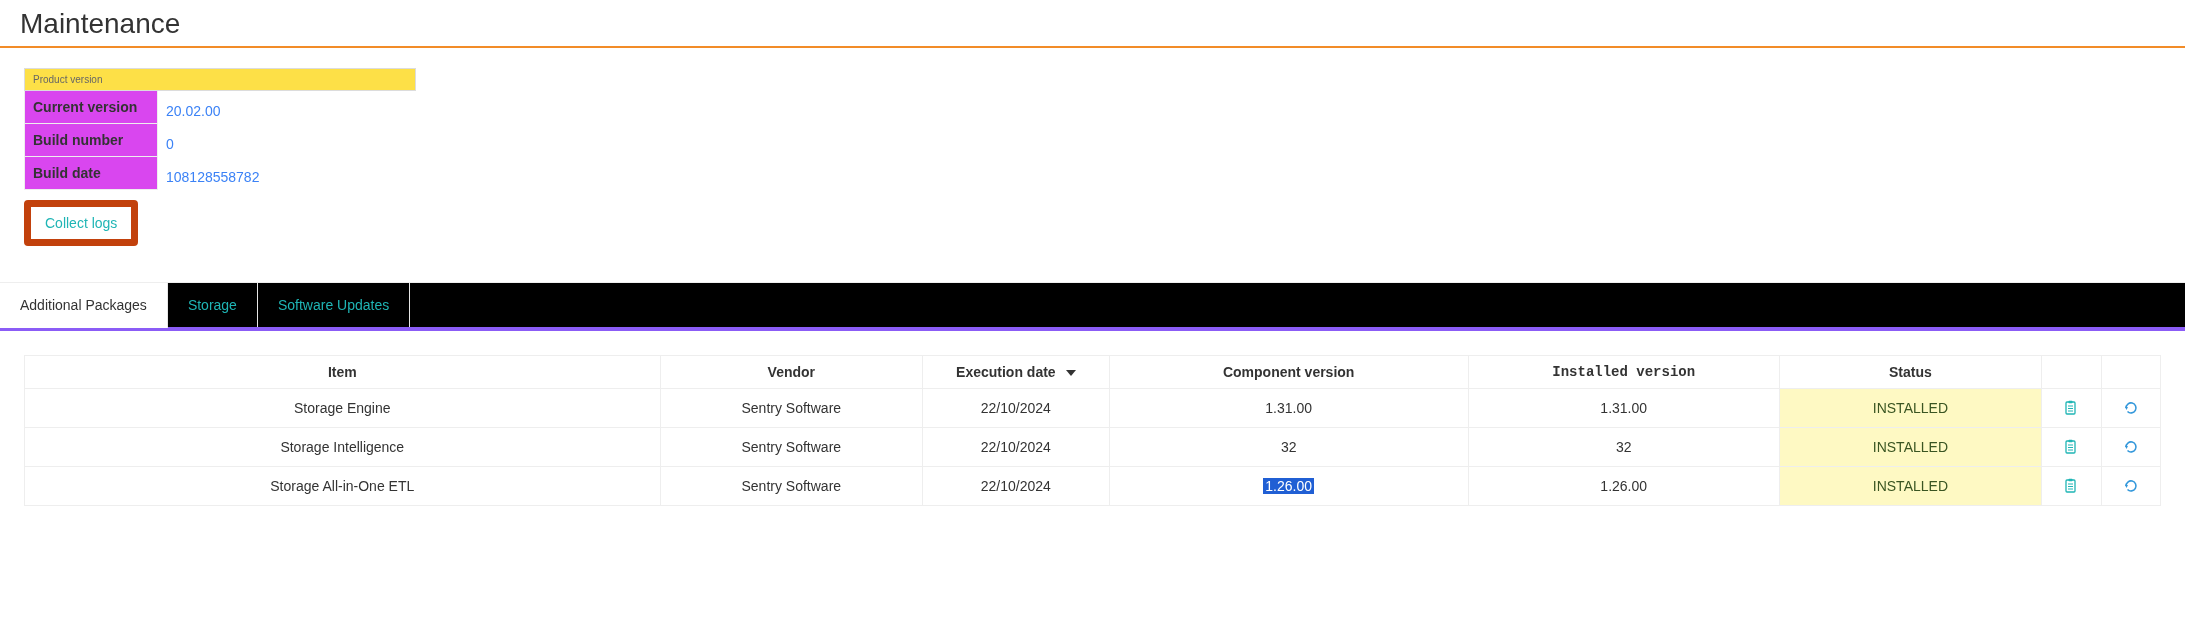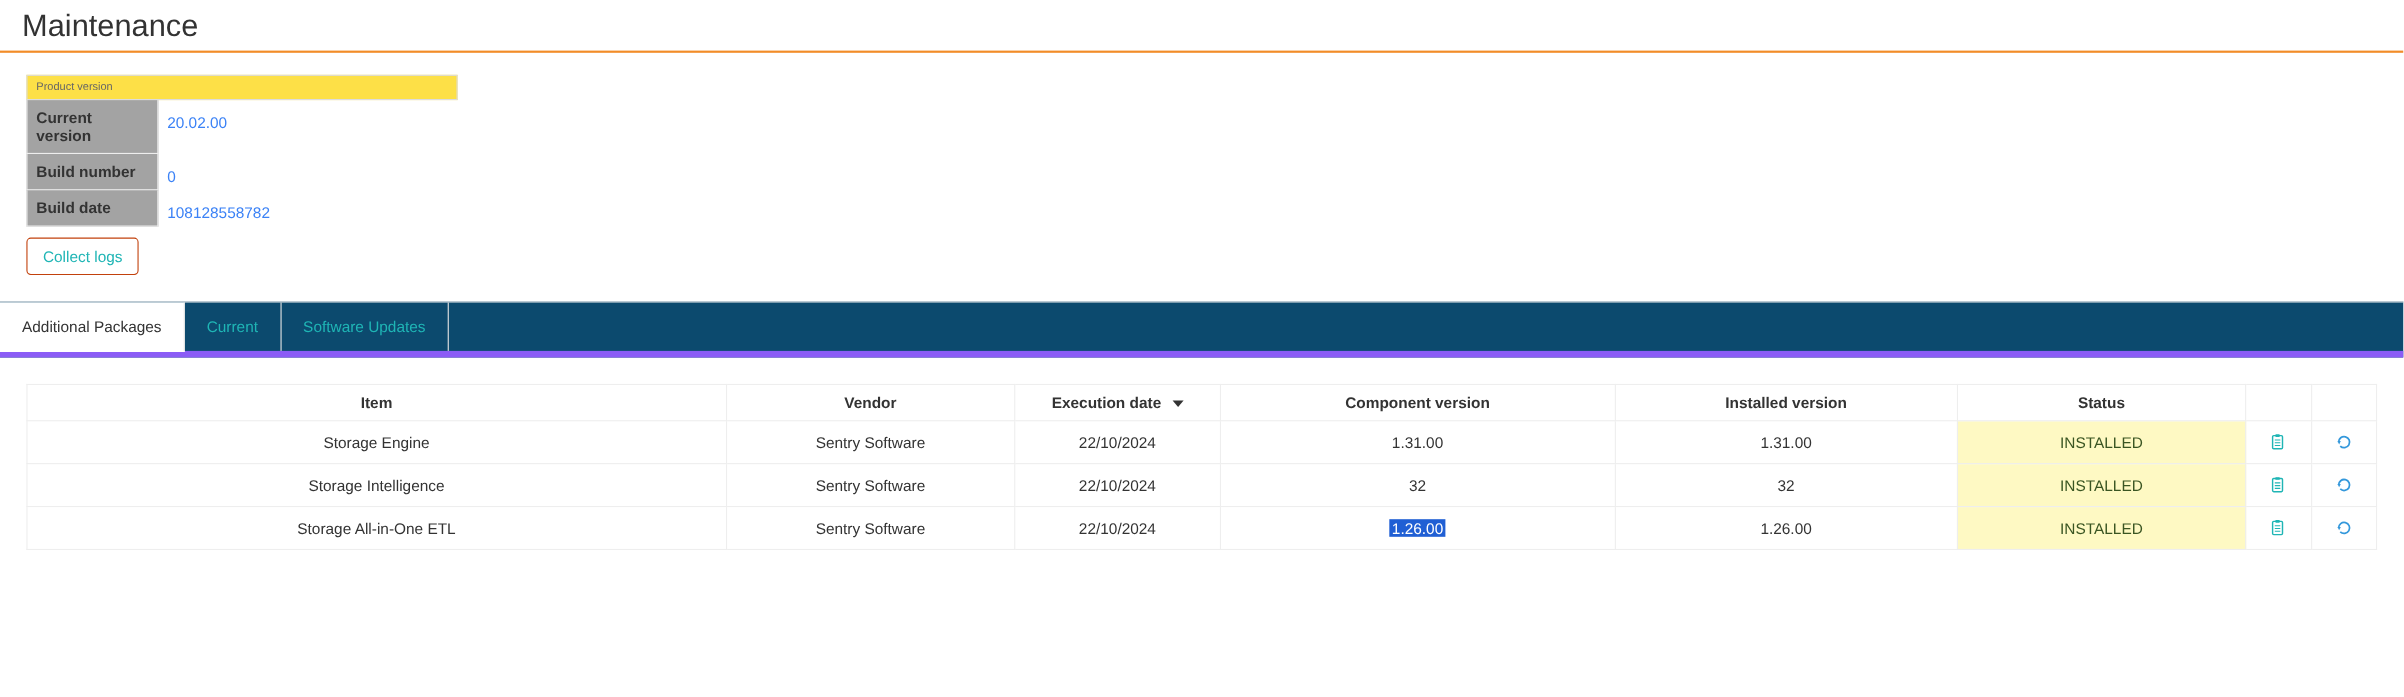--- a/index.html
+++ b/index.html
@@ -28,53 +28,53 @@
     border: 1px solid #dcdcdc;
     padding: 5px 8px;
     font-size: 10px;
     color: #666;
     font-weight: 400;
   }
   .version-row {
     display: flex;
   }
   .version-label {
-    width: 120px;
+    width: 134px;
     border: 1px solid #eee;
     padding: 8px 8px;
     font-weight: 700;
     font-size: 14px;
     color: #333;
-    background: #a3a3a3;
+    background: #d946ef;
     border-top: none;
   }
   .version-value {
     flex: 1;
     padding: 12px 8px 4px 8px;
     font-size: 14px;
     color: #3b82f6;
   }
   .collect-logs-wrap {
     margin: 10px 0 0 24px;
     padding-bottom: 12px;
   }
   .collect-logs-btn {
     background: #fff;
-    border: 1px solid #c2410c;
+    border: 7px solid #c2410c;
     border-radius: 4px;
     padding: 8px 14px;
     color: #1fb5b5;
     font-size: 14px;
     cursor: pointer;
   }
   .tabs-wrap {
-    margin-top: 12px;
+    margin-top: 24px;
     border-top: 1px solid #eee;
-    border-bottom: 6px solid #8b5cf6;
-    background: #0c4a6e;
+    border-bottom: 4px solid #8b5cf6;
+    background: #000000;
     display: flex;
   }
   .tab {
     padding: 14px 20px;
     font-size: 14px;
     color: #1fb5b5;
     cursor: pointer;
     border-right: 1px solid #e6e6e6;
   }
   .tab.active {
@@ -129,21 +129,21 @@
   .selected-text {
     background: #205fd4;
     color: #fff;
     padding: 0 2px;
   }
   th.icon-col, td.icon-col { padding: 4px 4px; text-align:center;}
   .col-item { width: 460px; }
   .col-vendor { width: 190px; }
   .col-exec { width: 135px; }
   .col-comp { width: 260px; }
-  .col-inst { width: 225px; }
+  .col-inst { width: 225px; font-family: Liberation Mono, monospace; }
   .col-status { width: 190px; }
 </style>
 </head>
 <body>
 
 <h1 class="page-title">Maintenance</h1>
 
 <div class="version-box">
   <div class="version-box-header">Product version</div>
   <div id="version-rows">
@@ -161,21 +161,21 @@
       </div>
     </div>
 </div>
 
 <div class="collect-logs-wrap">
   <button class="collect-logs-btn">Collect logs</button>
 </div>
 
 <div class="tabs-wrap" id="tabs-bar">
     <div class="tab active">Additional Packages</div>
-    <div class="tab">Current</div>
+    <div class="tab">Storage</div>
     <div class="tab">Software Updates</div>
   </div>
 
 <div class="table-wrap">
   <table class="data">
     <thead>
       <tr>
         <th class="col-item">Item</th>
         <th class="col-vendor">Vendor</th>
         <th class="col-exec">

